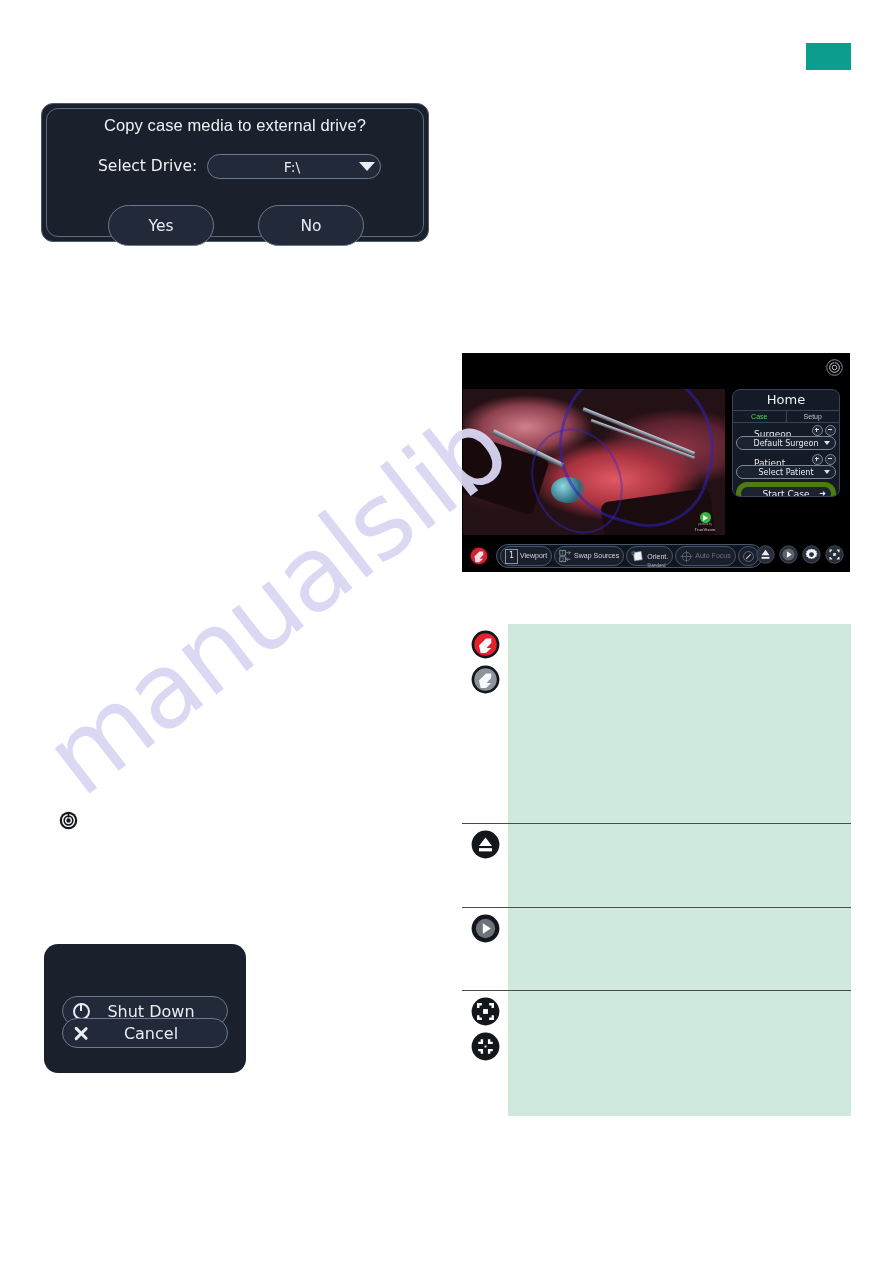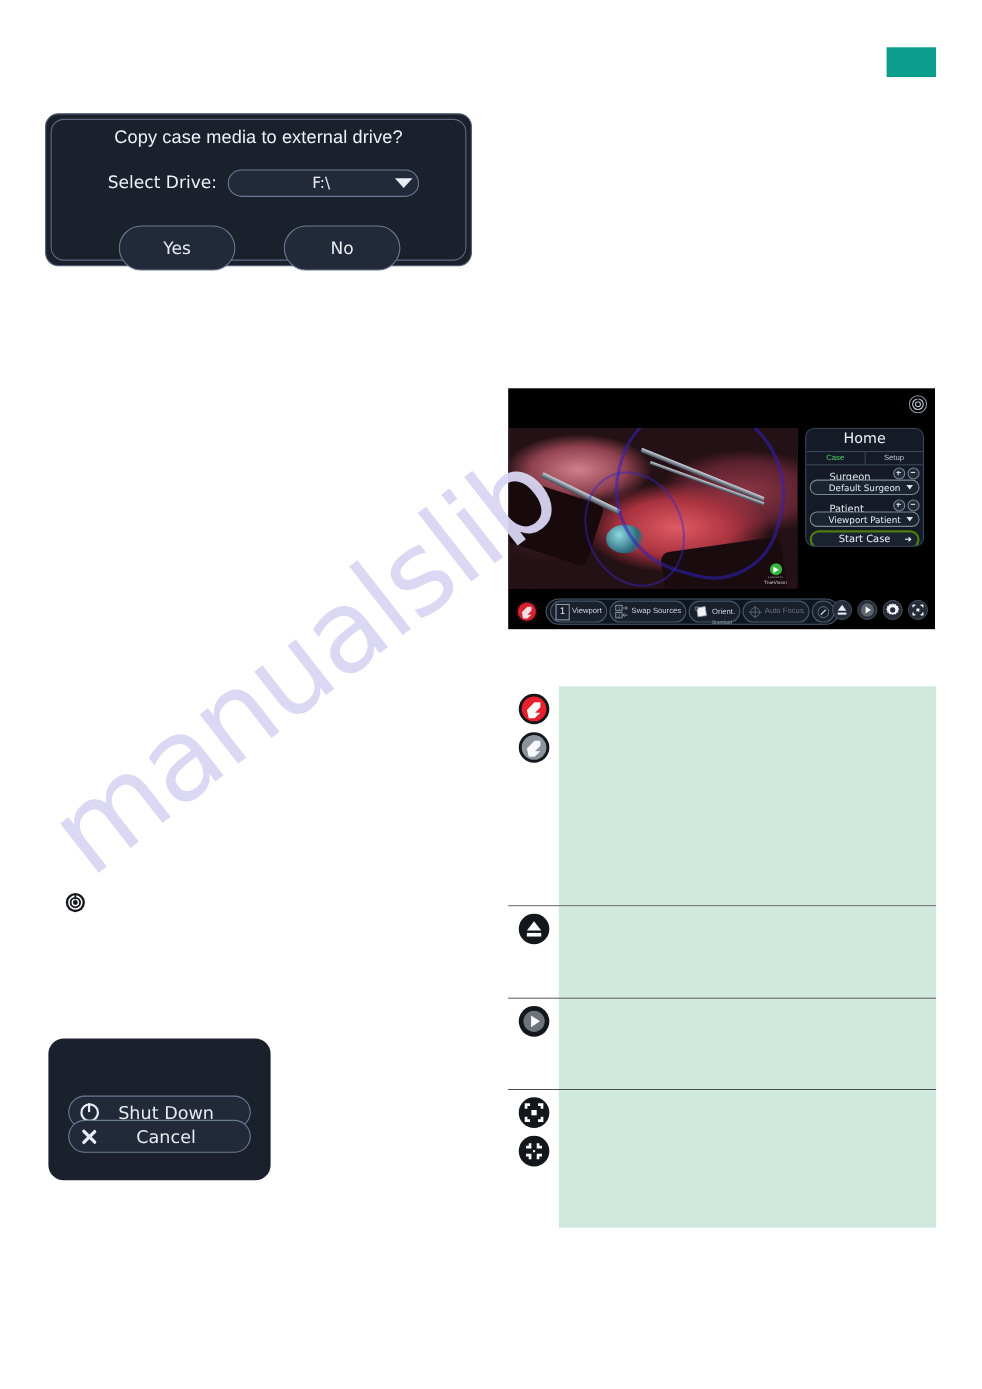--- a/index.html
+++ b/index.html
@@ -452,21 +452,21 @@
     position: absolute;
     right: 5px;
     width: 0; height: 0;
     border-left: 3.5px solid transparent;
     border-right: 3.5px solid transparent;
     border-top: 4px solid #dbe3ec;
   }
   #panel .p-start {
     margin: 3px 3px 0 3px;
     height: 13px;
-    border: 2px solid #4d7c0f;
+    border: 5px solid #4d7c0f;
     border-radius: 999px;
     background: #1b2330;
     display: flex;
     align-items: center;
     position: relative;
   }
   #panel .p-start .sv {
     flex: 1;
     text-align: center;
     font-size: 9px;
@@ -698,21 +698,21 @@
       </div>
 
       <div class="p-field">
         <span class="f-lbl">Patient</span>
         <span class="f-btns">
           <span class="mini-btn plus"></span>
           <span class="mini-btn minus"></span>
         </span>
       </div>
       <div class="p-drop">
-        <span class="dv">Viewport Patient</span>
+        <span class="dv">Select Patient</span>
         <span class="dc"></span>
       </div>
 
       <div class="p-start">
         <span class="sv">Start Case</span>
         <span class="arrow">➜</span>
       </div>
     </div>
 
     <div id="toolbar">

